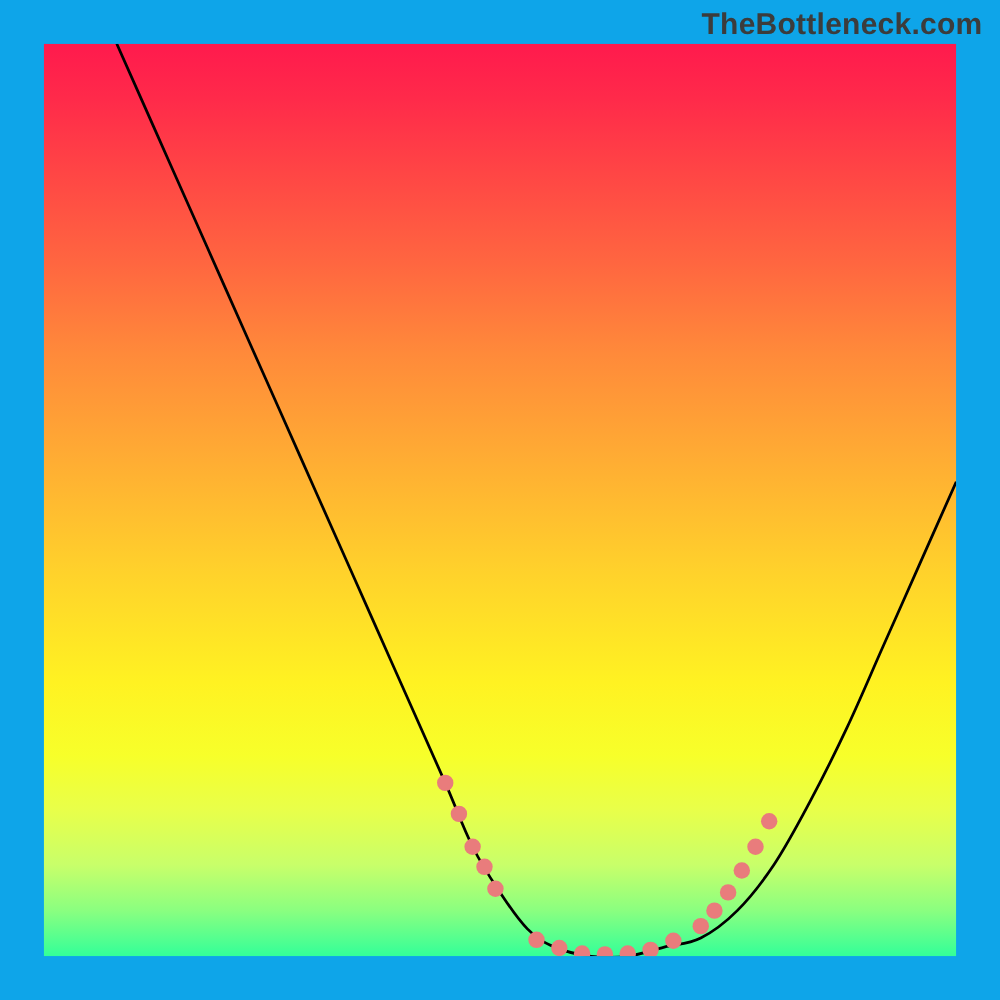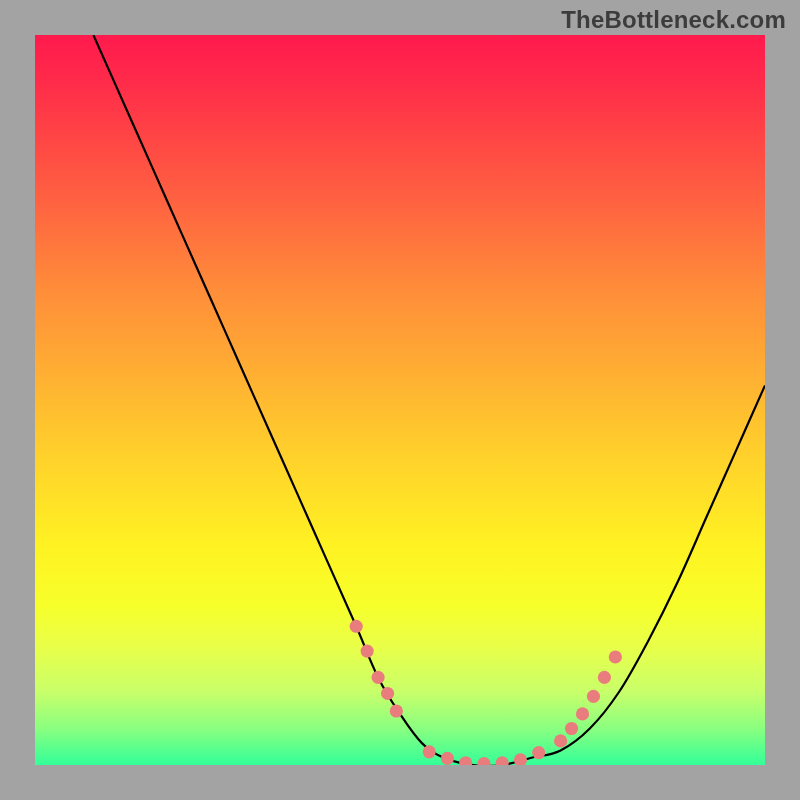--- a/index.html
+++ b/index.html
@@ -10,21 +10,21 @@
     background: #000;
     overflow: hidden;
     font-family: Arial, Helvetica, sans-serif;
   }
   .frame {
     position: absolute;
     left: 0;
     top: 0;
     width: 800px;
     height: 800px;
-    background: #a3a3a3;
+    background: #0ea5e9;
   }
   .plot {
     position: absolute;
     left: 35px;
     top: 35px;
     width: 730px;
     height: 730px;
     overflow: hidden;
   }
   .gradient {

